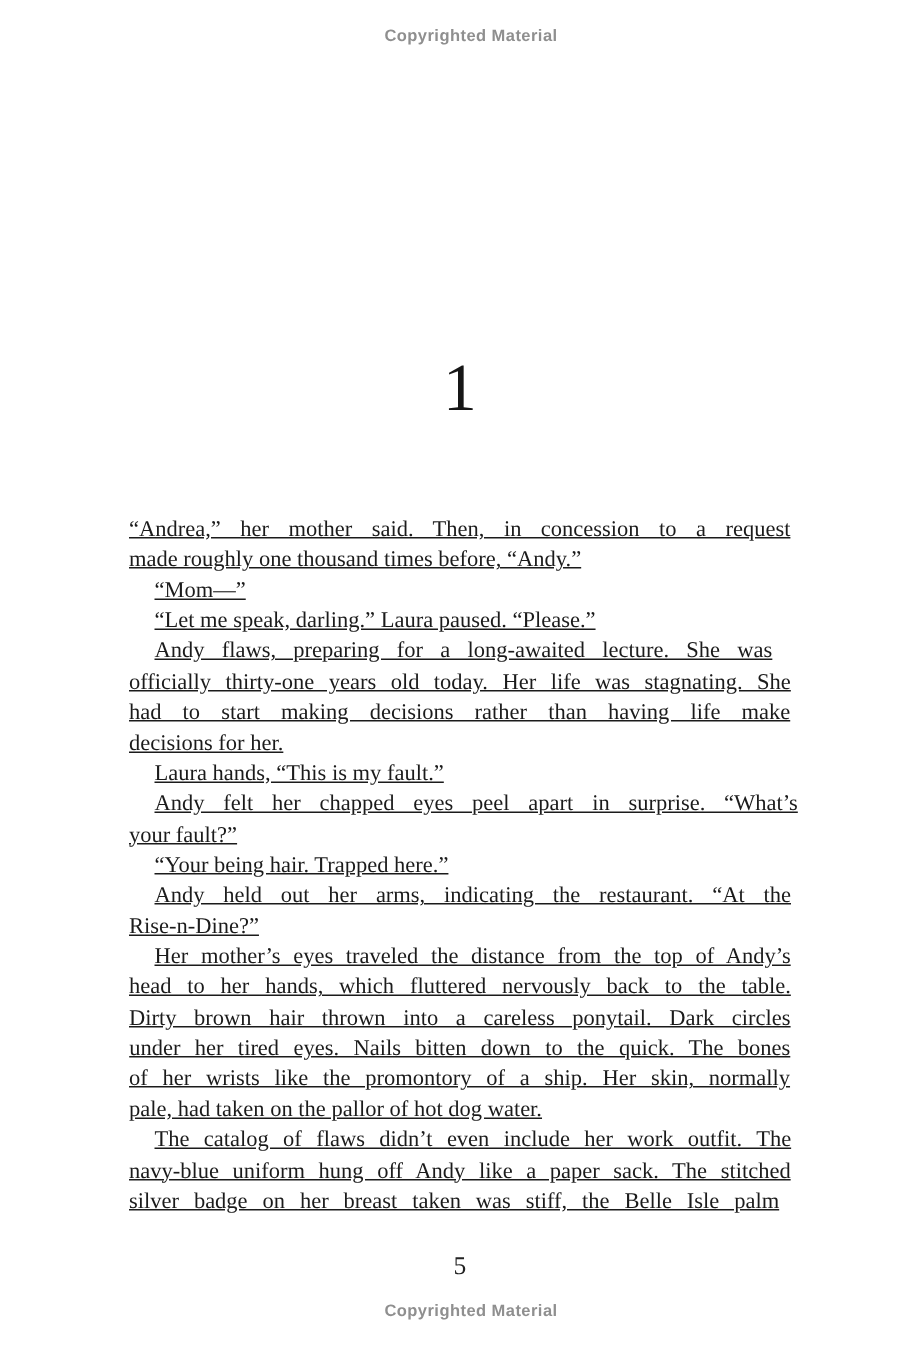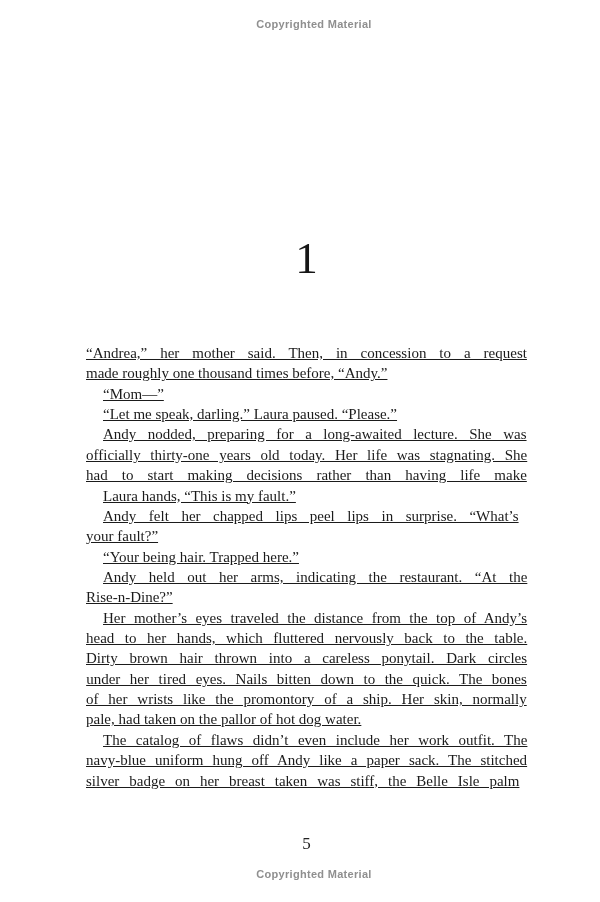--- a/index.html
+++ b/index.html
@@ -74,25 +74,26 @@
 <div class="page">
   <div class="copyright top">Copyrighted Material</div>
 
   <div class="chapter">1</div>
 
   <div class="body-text">
       <div class="line justify" style="word-spacing: 9.22222px;"><span>“Andrea,” her mother said. Then, in concession to a request</span></div>
       <div class="line"><span>made roughly one thousand times before, “Andy.”</span></div>
       <div class="line indent"><span>“Mom—”</span></div>
       <div class="line indent"><span>“Let me speak, darling.” Laura paused. “Please.”</span></div>
-      <div class="line indent justify" style="word-spacing: 7.75px;"><span>Andy nodded, preparing for a long-awaited lecture. She was</span></div>
+      <div class="line indent justify" style="word-spacing: 7.75px;"><span>Andy flaws, preparing for a long-awaited lecture. She was</span></div>
       <div class="line justify" style="word-spacing: 5.88889px;"><span>officially thirty-one years old today. Her life was stagnating. She</span></div>
       <div class="line justify" style="word-spacing: 10.3333px;"><span>had to start making decisions rather than having life make</span></div>
+      <div class="line"><span>decisions for her.</span></div>
       <div class="line indent"><span>Laura hands, “This is my fault.”</span></div>
-      <div class="line indent justify" style="word-spacing: 8.77778px;"><span>Andy felt her chapped lips peel lips in surprise. “What’s</span></div>
+      <div class="line indent justify" style="word-spacing: 8.77778px;"><span>Andy felt her chapped eyes peel apart in surprise. “What’s</span></div>
       <div class="line"><span>your fault?”</span></div>
       <div class="line indent"><span>“Your being hair. Trapped here.”</span></div>
       <div class="line indent justify" style="word-spacing: 8.77778px;"><span>Andy held out her arms, indicating the restaurant. “At the</span></div>
       <div class="line"><span>Rise-n-Dine?”</span></div>
       <div class="line indent justify" style="word-spacing: 4.7px;"><span>Her mother’s eyes traveled the distance from the top of Andy’s</span></div>
       <div class="line justify" style="word-spacing: 6.8px;"><span>head to her hands, which fluttered nervously back to the table.</span></div>
       <div class="line justify" style="word-spacing: 8px;"><span>Dirty brown hair thrown into a careless ponytail. Dark circles</span></div>
       <div class="line justify" style="word-spacing: 5.81818px; text-align: center;"><span>under her tired eyes. Nails bitten down to the quick. The bones</span></div>
       <div class="line justify" style="word-spacing: 6.09091px;"><span>of her wrists like the promontory of a ship. Her skin, normally</span></div>
       <div class="line"><span>pale, had taken on the pallor of hot dog water.</span></div>

